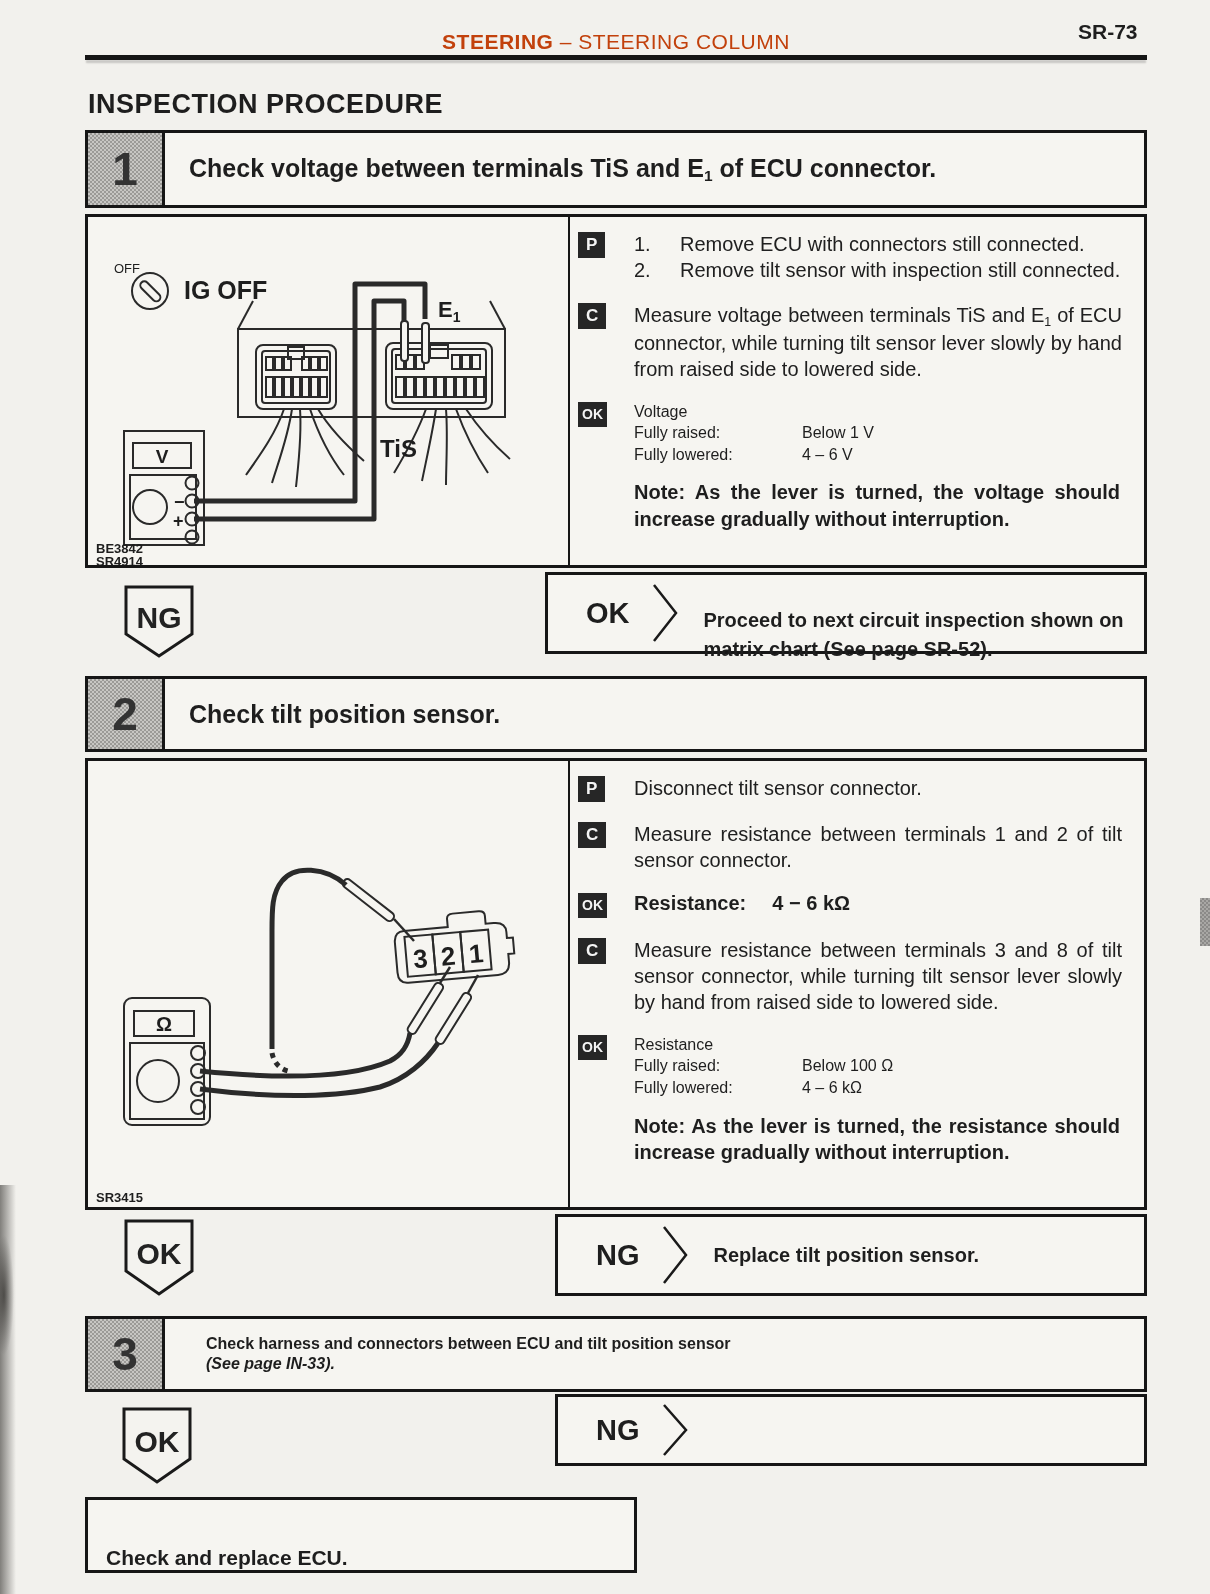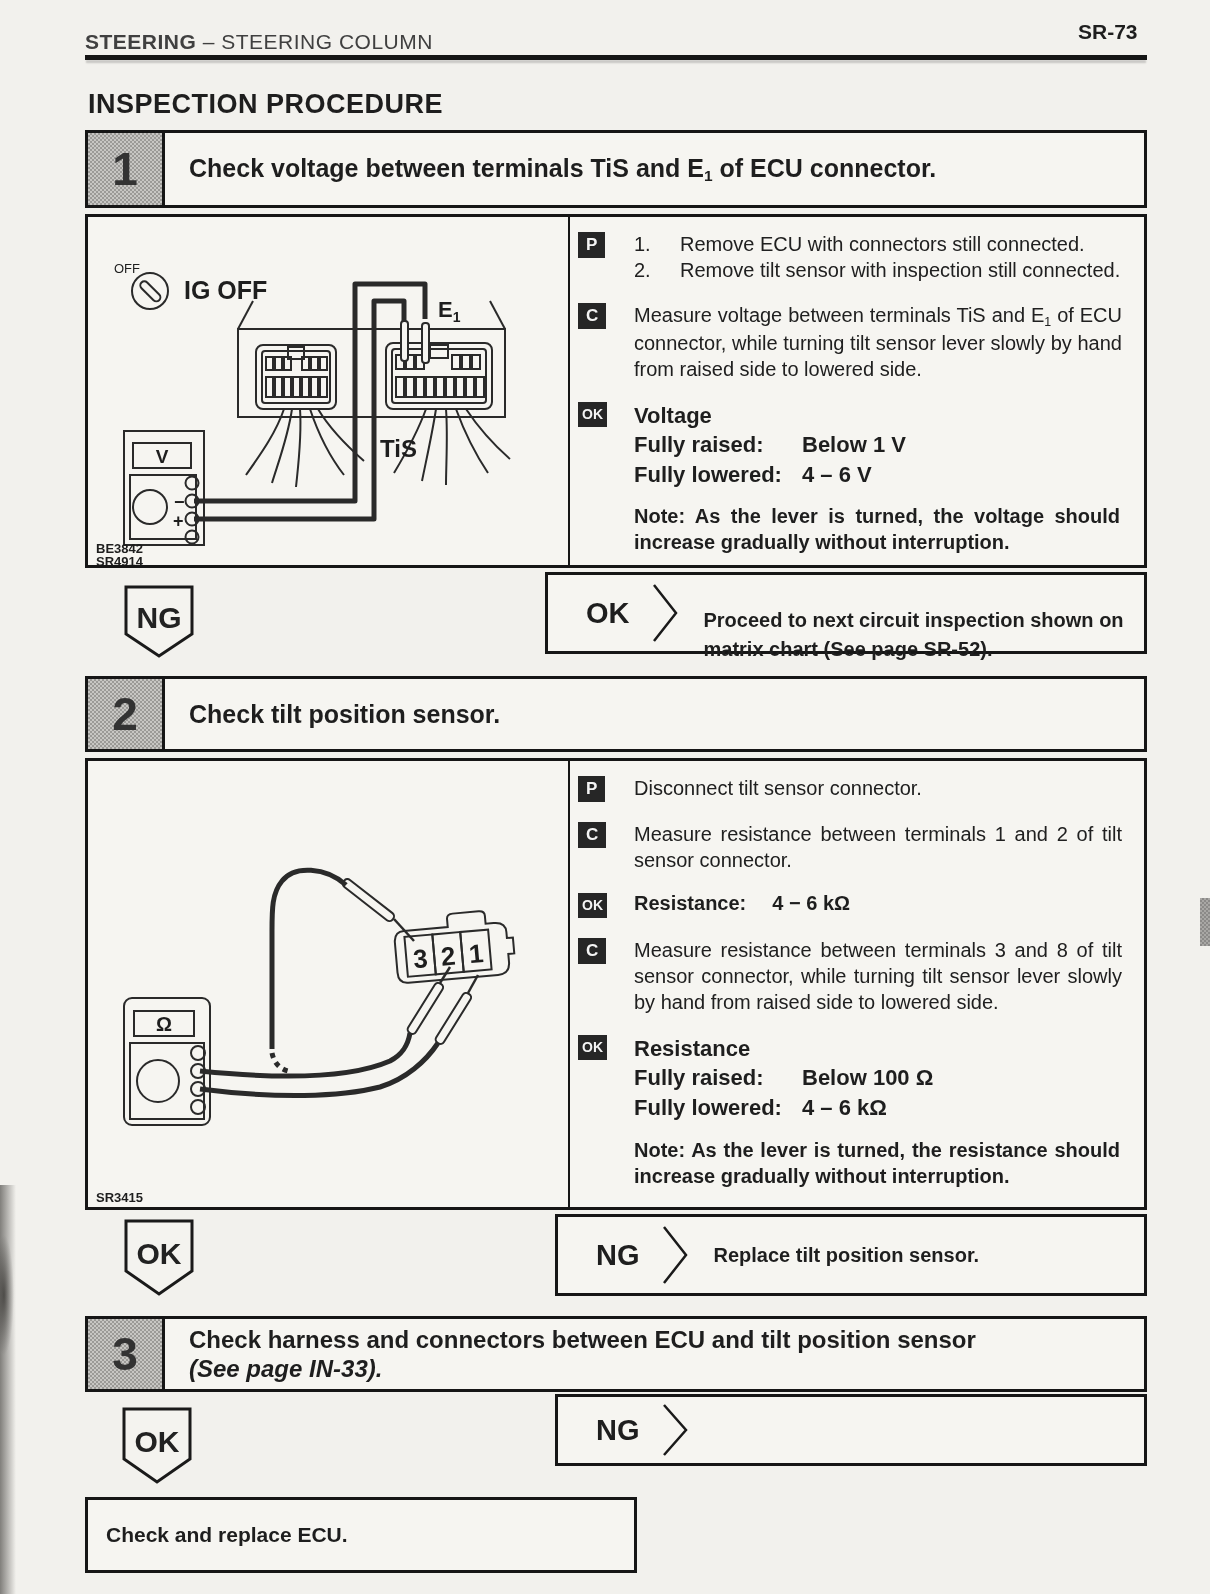--- a/index.html
+++ b/index.html
@@ -2,21 +2,21 @@
 <html><head>
 <meta charset="utf-8">
 <style>
   html,body{margin:0;padding:0;background:#d8d6d2;}
   #page{
     position:relative;width:1210px;height:1594px;margin:0 auto;
     background:#f2f1ed;overflow:hidden;
     font-family:"Liberation Sans", sans-serif;color:#1e1e1e;
   }
   
-  .hdr-title{position:absolute;top:30px;left:85px;width:1062px;text-align:left;font-size:21px;letter-spacing:.5px;color:#404040;}
+  .hdr-title{position:absolute;top:30px;left:85px;width:1062px;text-align:center;font-size:21px;letter-spacing:.5px;color:#c2410c;}
   .hdr-title .b{font-weight:bold;}
   .page-num{position:absolute;top:20px;left:1078px;font-size:21px;font-weight:bold;}
   .hdr-rule{position:absolute;top:55px;left:85px;width:1062px;height:5px;background:#161616;box-shadow:0 4px 2px -1px rgba(0,0,0,.18);}
   .proc-heading{position:absolute;top:80px;left:88px;font-size:27px;font-weight:bold;letter-spacing:.5px;margin-top:9px;}
   
   .band{position:absolute;left:85px;width:1062px;border:3px solid #161616;background:#f6f5f1;display:flex;box-sizing:border-box;}
   .numcell{
     width:74px;flex:none;border-right:3px solid #161616;
     display:flex;align-items:center;justify-content:center;
     background-color:#c7c6c3;
@@ -33,39 +33,39 @@
   .diag-col{width:480px;flex:none;border-right:2px solid #161616;position:relative;}
   .instr-col{flex:1;padding:14px 22px 0 8px;box-sizing:border-box;}
   .irow{display:flex;margin-bottom:19px;}
   .tagcol{width:56px;flex:none;padding-top:1px;}
   .tag{display:inline-block;background:#262626;color:#f4f4f4;font-weight:bold;font-size:17px;line-height:1;padding:4px 8px 5px;}
   .tag.ok{font-size:14px;padding:5px 4px 6px;}
   .itext{flex:1;font-size:20px;line-height:1.3;text-align:justify;color:#202020;}
   .plist .pl-row{display:flex;}
   .plist .pl-num{width:46px;flex:none;}
   .plist .pl-txt{flex:1;}
-  .spec{font-weight:bold;font-size:22px;line-height:1.33;}
+  .spec{font-weight:normal;font-size:16px;line-height:1.33;}
   .spec .srow{display:flex;}
   .spec .slabel{width:168px;flex:none;}
   .note{font-weight:bold;font-size:20px;line-height:1.33;text-align:justify;margin-left:56px;margin-right:2px;}
   .inline-spec{font-weight:bold;font-size:20px;}
   .inline-spec .gap{display:inline-block;width:26px;}
   
   .flowbox{position:absolute;border:3px solid #161616;background:#f6f5f1;display:flex;align-items:center;box-sizing:border-box;}
   .flowbox .flabel{font-size:29px;font-weight:bold;margin:0 22px 0 38px;}
   .flowbox .ftext{font-weight:bold;font-size:20px;line-height:1.45;margin-left:24px;}
   .chev{flex:none;}
   .pent{position:absolute;}
   .pent text{font-size:30px;font-weight:bold;fill:#222;}
   
   svg text{font-family:"Liberation Sans",sans-serif;fill:#1e1e1e;}
   .lineart{fill:none;stroke:#2a2a2a;stroke-width:2;}
   .thick{fill:none;stroke:#2a2a2a;stroke-width:5;stroke-linejoin:round;}
   
-  .final-box{position:absolute;left:85px;top:1497px;width:552px;height:76px;border:3px solid #161616;background:#f6f5f1;display:flex;align-items:center;padding-left:18px;font-size:21px;font-weight:bold;box-sizing:border-box;}
+  .final-box{position:absolute;left:85px;top:1497px;width:552px;height:76px;border:3px solid #161616;background:#f6f5f1;display:flex;align-items:flex-end;padding-left:18px;font-size:21px;font-weight:bold;box-sizing:border-box;}
   .side-tab{
     position:absolute;left:1200px;top:898px;width:46px;height:48px;
     background-color:#a8a7a4;
     background-image:
       linear-gradient(45deg,#8b8a88 25%,transparent 25%,transparent 75%,#8b8a88 75%),
       linear-gradient(45deg,#8b8a88 25%,transparent 25%,transparent 75%,#8b8a88 75%);
     background-size:4px 4px;background-position:0 0,2px 2px;
     color:#eceae6;font-size:24px;font-weight:bold;line-height:48px;padding-left:10px;box-sizing:border-box;
   }
   .scan-streak{position:absolute;left:0;top:1185px;width:16px;height:409px;
@@ -356,21 +356,21 @@
     <svg class="chev" width="28" height="60" viewBox="0 0 28 60">
         <path d="M2 2 L24 30 L2 58" fill="none" stroke="#1a1a1a" stroke-width="2.5"></path>
       </svg>
     <div class="ftext">Replace tilt position sensor.</div>
   </div>
 
   <div class="band" style="top:1316px;height:76px;">
     <div class="numcell">
         <span>3</span>
       </div>
-    <div class="band-title" style="font-size:24px;">
+    <div class="band-title" style="font-size:16px;margin-left:17px;">
       <span>Check harness and connectors between ECU and tilt position sensor</span>
       <span style="font-style:italic;">(See page IN-33).</span>
     </div>
   </div>
 
   <svg class="pent" style="left:120px;top:1406px;" width="74" height="80" viewBox="0 0 74 80">
     <path d="M4 3 H70 V53 L37 76 L4 53 Z" fill="#f4f3ef" stroke="#1a1a1a" stroke-width="3"></path>
     <text x="37" y="46" text-anchor="middle">OK</text>
   </svg>
 

